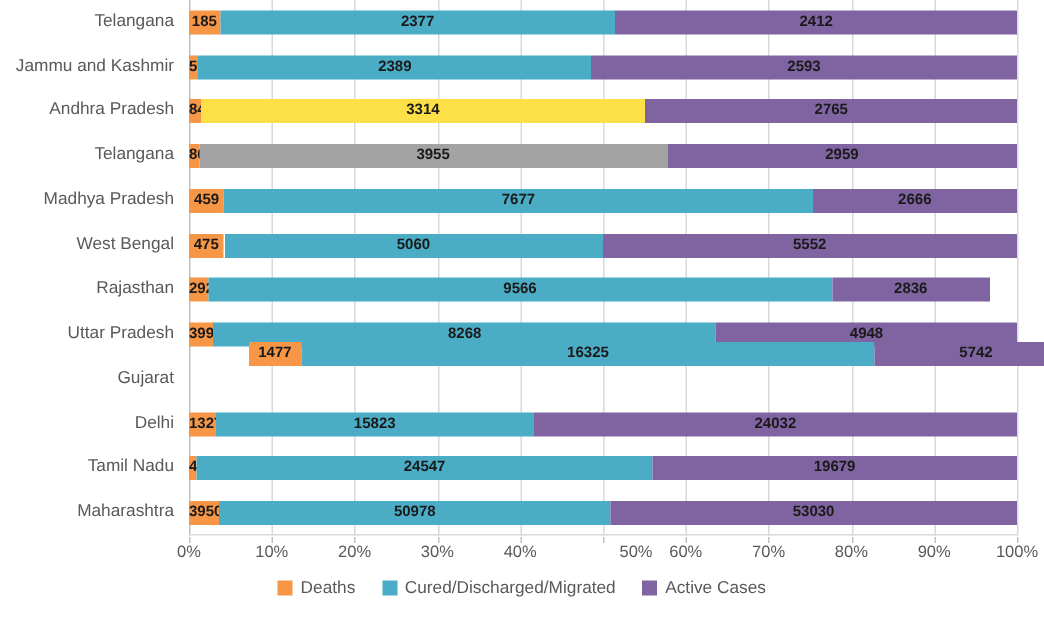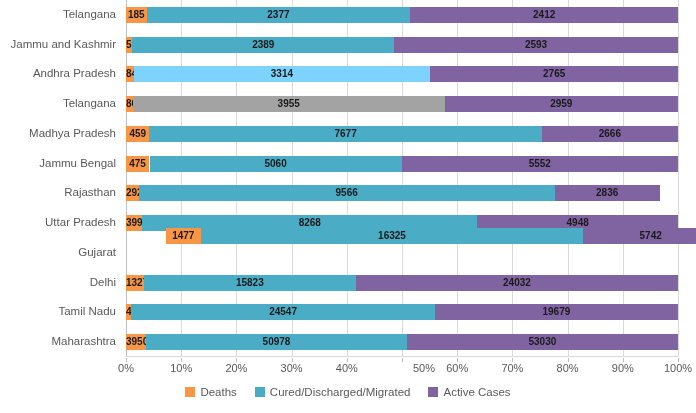--- a/index.html
+++ b/index.html
@@ -165,21 +165,21 @@
 <body>
 
 <div id="chart-root">
 
   <div class="cat-axis">
       <div class="cat-label" style="top: 8.875px;">Telangana</div>
       <div class="cat-label" style="top: 38.625px;">Jammu and Kashmir</div>
       <div class="cat-label" style="top: 68.375px;">Andhra Pradesh</div>
       <div class="cat-label" style="top: 98.125px;">Telangana</div>
       <div class="cat-label" style="top: 127.875px;">Madhya Pradesh</div>
-      <div class="cat-label" style="top: 157.625px;">Jammu Bengal</div>
+      <div class="cat-label" style="top: 157.625px;">West Bengal</div>
       <div class="cat-label" style="top: 187.375px;">Rajasthan</div>
       <div class="cat-label" style="top: 217.125px;">Uttar Pradesh</div>
       <div class="cat-label" style="top: 246.875px;">Gujarat</div>
       <div class="cat-label" style="top: 276.625px;">Delhi</div>
       <div class="cat-label" style="top: 306.375px;">Tamil Nadu</div>
       <div class="cat-label" style="top: 336.125px;">Maharashtra</div>
     </div>
 
   <div class="plot">
     <div class="gridlines">
@@ -215,21 +215,21 @@
             <span class="seg-label">2389</span>
           </div>
           <div class="seg active" title="Jammu and Kashmir — Active Cases: 2593" style="left: 268.061px; width: 283.939px; background: rgb(128, 100, 162);">
             <span class="seg-label">2593</span>
           </div>
         </div>
         <div class="bar-row" style="top: 66.375px;">
           <div class="seg deaths" title="Andhra Pradesh — Deaths: 84" style="left: 0px; width: 7.52361px; background: rgb(247, 150, 70);">
             <span class="seg-label">84</span>
           </div>
-          <div class="seg cured" title="Andhra Pradesh — Cured/Discharged/Migrated: 3314" style="left: 7.52361px; width: 296.824px; background: #7dd3fc;">
+          <div class="seg cured" title="Andhra Pradesh — Cured/Discharged/Migrated: 3314" style="left: 7.52361px; width: 296.824px; background: #fde047;">
             <span class="seg-label">3314</span>
           </div>
           <div class="seg active" title="Andhra Pradesh — Active Cases: 2765" style="left: 304.348px; width: 247.652px; background: rgb(128, 100, 162);">
             <span class="seg-label">2765</span>
           </div>
         </div>
         <div class="bar-row" style="top: 96.125px;">
           <div class="seg deaths" title="Karnataka — Deaths: 86" style="left: 0px; width: 6.78171px; background: rgb(247, 150, 70);">
             <span class="seg-label">86</span>
           </div>

